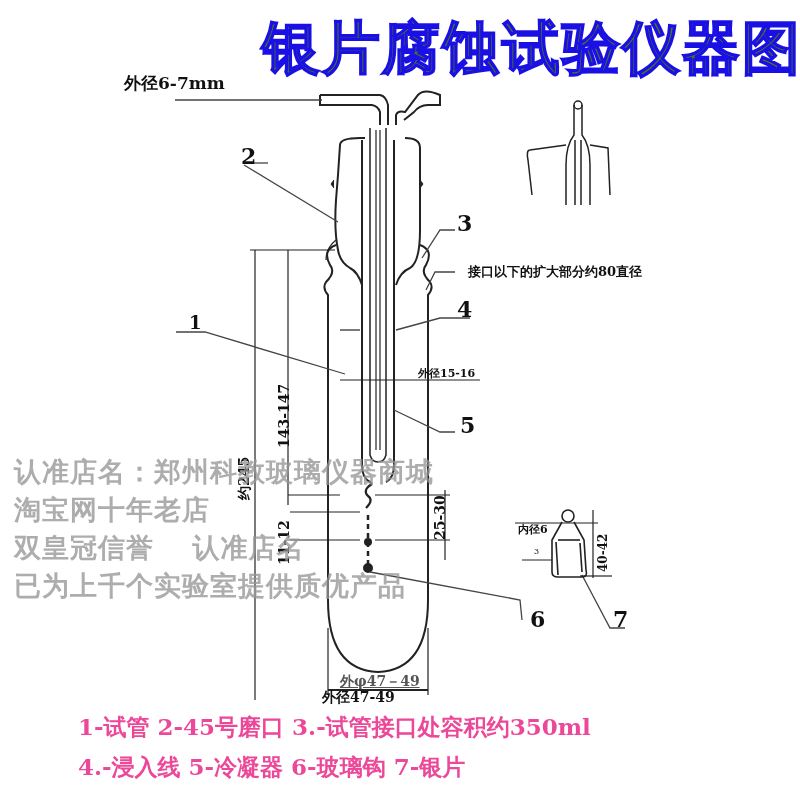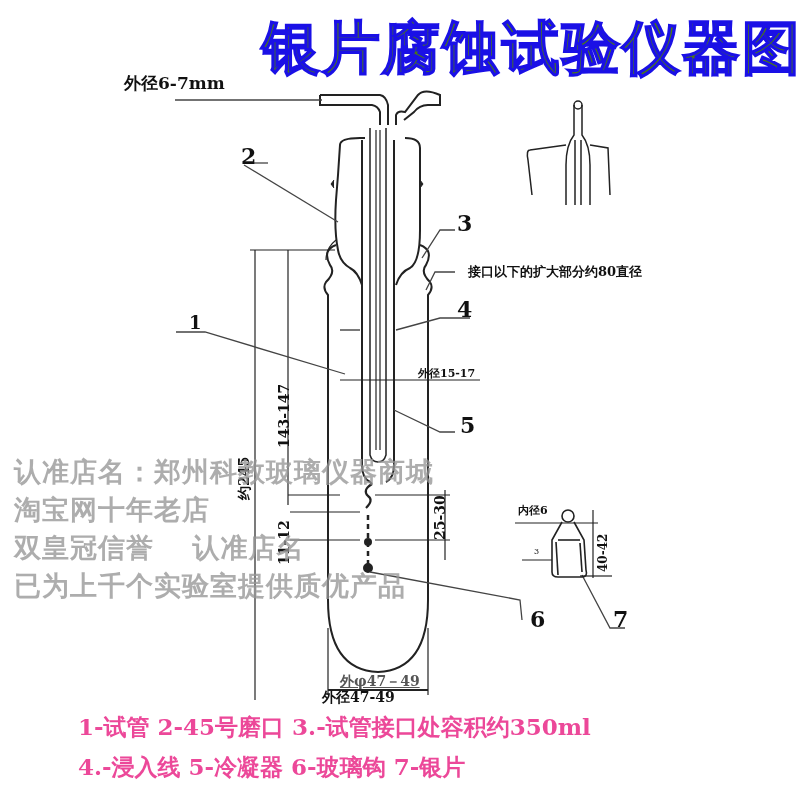--- a/index.html
+++ b/index.html
@@ -108,29 +108,29 @@
     <line x1="522" y1="560" x2="552" y2="560" stroke-width="1"></line>
   </g>
 </svg>
 
 <div class="lbl small" style="left:124px; top:72px; font-size:17px;">外径6-7mm</div>
 <div class="lbl num" style="left:241px; top:143px;">2</div>
 <div class="lbl num" style="left:457px; top:210px;">3</div>
 <div class="lbl small" style="left:468px; top:263px;">接口以下的扩大部分约80直径</div>
 <div class="lbl num" style="left:457px; top:296px;">4</div>
 <div class="lbl num" style="left:189px; top:312px; font-size:18px;">1</div>
-<div class="lbl small" style="left:418px; top:366px; font-size:11px;">外径15-17</div>
+<div class="lbl small" style="left:418px; top:366px; font-size:11px;">外径15-16</div>
 <div class="lbl num" style="left:460px; top:412px;">5</div>
 
 <div class="lbl dim vert" style="left:236px; top:500px;">约245</div>
 <div class="lbl dim vert" style="left:276px; top:448px;">143-147</div>
 <div class="lbl dim vert" style="left:276px; top:565px;">11-12</div>
 <div class="lbl dim vert" style="left:432px; top:540px;">25-30</div>
 
-<div class="lbl small" style="left:518px; top:503px; font-size:11px;">内径6</div>
+<div class="lbl small" style="left:518px; top:522px; font-size:11px;">内径6</div>
 <div class="lbl dim vert" style="left:596px; top:572px; font-size:12px;">40-42</div>
 <div class="lbl" style="left:534px; top:547px; font-size:8px; font-weight:normal;">3</div>
 <div class="lbl num" style="left:530px; top:606px;">6</div>
 <div class="lbl num" style="left:613px; top:606px;">7</div>
 
 <div class="lbl" style="left:340px; top:673px; font-size:14px; color:#555;text-decoration:underline;">外φ47－49</div>
 <div class="lbl" style="left:322px; top:689px; font-size:14px;text-align:right;">外径47-49</div>
 
 <div class="wm" style="top:454px;">认准店名：郑州科教玻璃仪器商城</div>
 <div class="wm" style="top:492px;">淘宝网十年老店</div>

